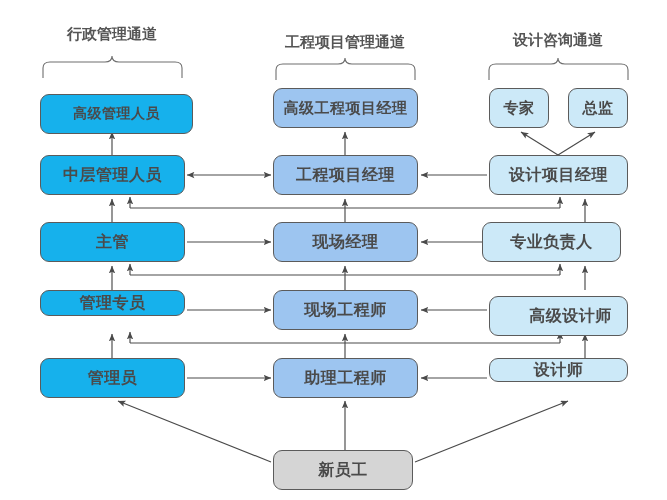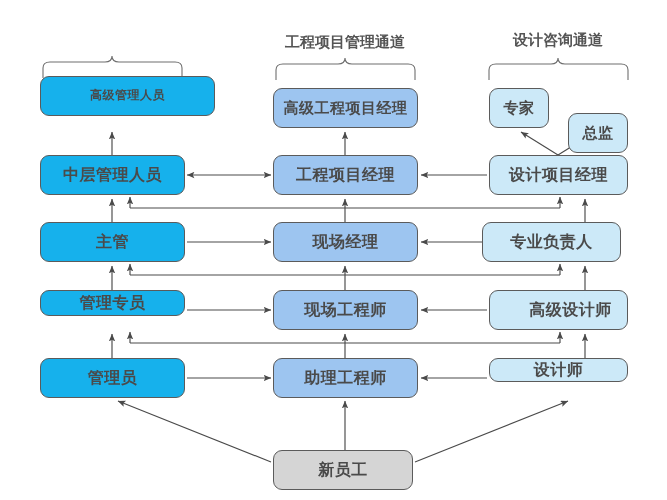--- a/index.html
+++ b/index.html
@@ -169,39 +169,40 @@
       <g>
         <line x1="345" y1="450" x2="345" y2="401" marker-end="url(#ah)"></line>
       </g>
       <g>
         <line x1="415" y1="462" x2="568" y2="401" marker-end="url(#ah)"></line>
       </g>
 
     </g>
   </svg>
 
+  <div class="lane-title" style="left:0; top:25px; width:224px;">行政管理通道</div>
   <div class="lane-title" style="left:233px; top:33px; width:224px;">工程项目管理通道</div>
   <div class="lane-title" style="left:446px; top:31px; width:224px;">设计咨询通道</div>
 
   <div class="node-box" style="left:489px; top:88px;  width:60px;  height:40px; background:#CCE9F8; font-size:15px;">专家</div>
-  <div class="node-box" style="left:568px; top:88px;  width:60px;  height:40px; background:#CCE9F8; font-size:15px;margin-top:25px;">总监</div>
-  <div class="node-box" style="left:40px;  top:76px;  width:175px; height:40px; background:#16B1EC; font-size:12px;">高级管理人员</div>
+  <div class="node-box" style="left:568px; top:88px;  width:60px;  height:40px; background:#CCE9F8; font-size:15px;">总监</div>
+  <div class="node-box" style="left:40px;  top:94px;  width:153px; height:40px; background:#16B1EC; font-size:14px;">高级管理人员</div>
   <div class="node-box" style="left:273px; top:88px;  width:145px; height:40px; background:#9DC5F0; font-size:15px;">高级工程项目经理</div>
 
   <div class="node-box" style="left:40px;  top:155px; width:145px; height:40px; background:#16B1EC; font-size:16px;">中层管理人员</div>
   <div class="node-box" style="left:273px; top:155px; width:145px; height:40px; background:#9DC5F0; font-size:16px;">工程项目经理</div>
   <div class="node-box" style="left:489px; top:155px; width:139px; height:40px; background:#CCE9F8; font-size:16px;">设计项目经理</div>
 
   <div class="node-box" style="left:40px;  top:222px; width:145px; height:40px; background:#16B1EC; font-size:16px;">主管</div>
   <div class="node-box" style="left:273px; top:222px; width:145px; height:40px; background:#9DC5F0; font-size:16px;">现场经理</div>
   <div class="node-box" style="left:482px; top:222px; width:139px; height:40px; background:#CCE9F8; font-size:16px;">专业负责人</div>
 
   <div class="node-box" style="left:40px;  top:290px; width:145px; height:26px; background:#16B1EC; font-size:16px;">管理专员</div>
   <div class="node-box" style="left:273px; top:290px; width:145px; height:40px; background:#9DC5F0; font-size:16px;">现场工程师</div>
-  <div class="node-box" style="left:489px; top:290px; width:139px; height:40px; background:#CCE9F8; font-size:16px;padding-left:24px;">高级设计师</div>
+  <div class="node-box" style="left:489px; top:296px; width:139px; height:40px; background:#CCE9F8; font-size:16px;padding-left:24px;">高级设计师</div>
 
   <div class="node-box" style="left:40px;  top:358px; width:145px; height:40px; background:#16B1EC; font-size:16px;">管理员</div>
   <div class="node-box" style="left:273px; top:358px; width:145px; height:40px; background:#9DC5F0; font-size:16px;">助理工程师</div>
   <div class="node-box" style="left:489px; top:358px; width:139px; height:24px; background:#CCE9F8; font-size:16px;">设计师</div>
 
   <div class="node-box" style="left:273px; top:450px; width:140px; height:40px; background:#D5D5D5; font-size:16px;">新员工</div>
 
 </div>
 
 </body></html>

